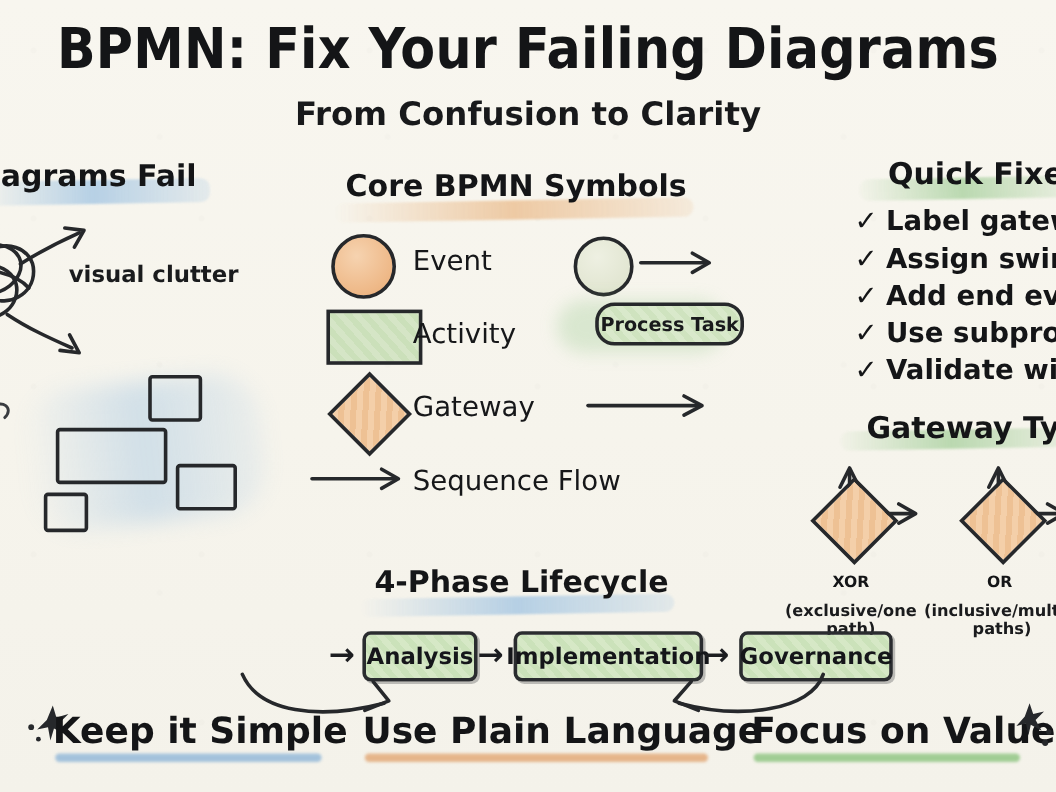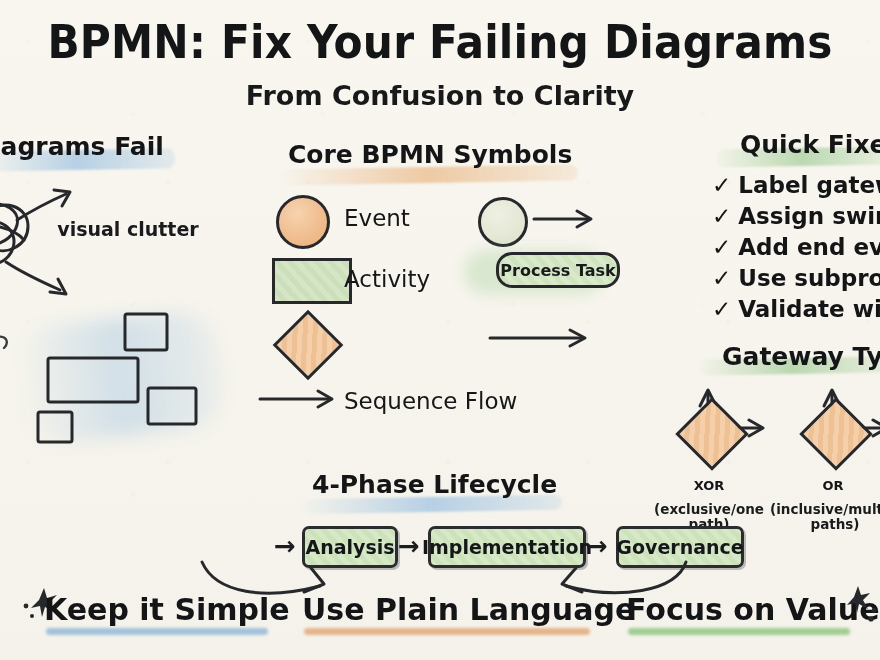--- a/index.html
+++ b/index.html
@@ -148,20 +148,21 @@
   <div class="hl orange" style="left:278px;top:167px;width:300px;height:16px;"></div>
   <div class="sect-head" style="left:288px;top:140px;">Core BPMN Symbols</div>
 
   <div class="sym sym-circle" style="left:276px;top:195px;width:48px;height:48px;"></div>
   <div class="legend-label" style="left:344px;top:205px;">Event</div>
 
   <div class="sym sym-rect" style="left:272px;top:258px;width:74px;height:40px;"></div>
   <div class="legend-label" style="left:344px;top:266px;">Activity</div>
 
   <div class="sym sym-diamond" style="left:283px;top:320px;width:44px;height:44px;"></div>
+  <div class="legend-label" style="left:344px;top:327px;">Gateway</div>
 
   <svg style="left:258px;top:388px;width:86px;height:22px;" viewBox="0 0 86 22">
     <path class="ink" d="M2 11 L72 11"></path>
     <path class="ink" d="M60 3 L74 11 L60 19"></path>
   </svg>
   <div class="legend-label" style="left:344px;top:388px;">Sequence Flow</div>
 
   <div class="sym sym-circle pale" style="left:478px;top:197px;width:44px;height:44px;"></div>
   <svg style="left:532px;top:208px;width:70px;height:22px;" viewBox="0 0 70 22">
     <path class="ink" d="M2 11 L56 11"></path>

